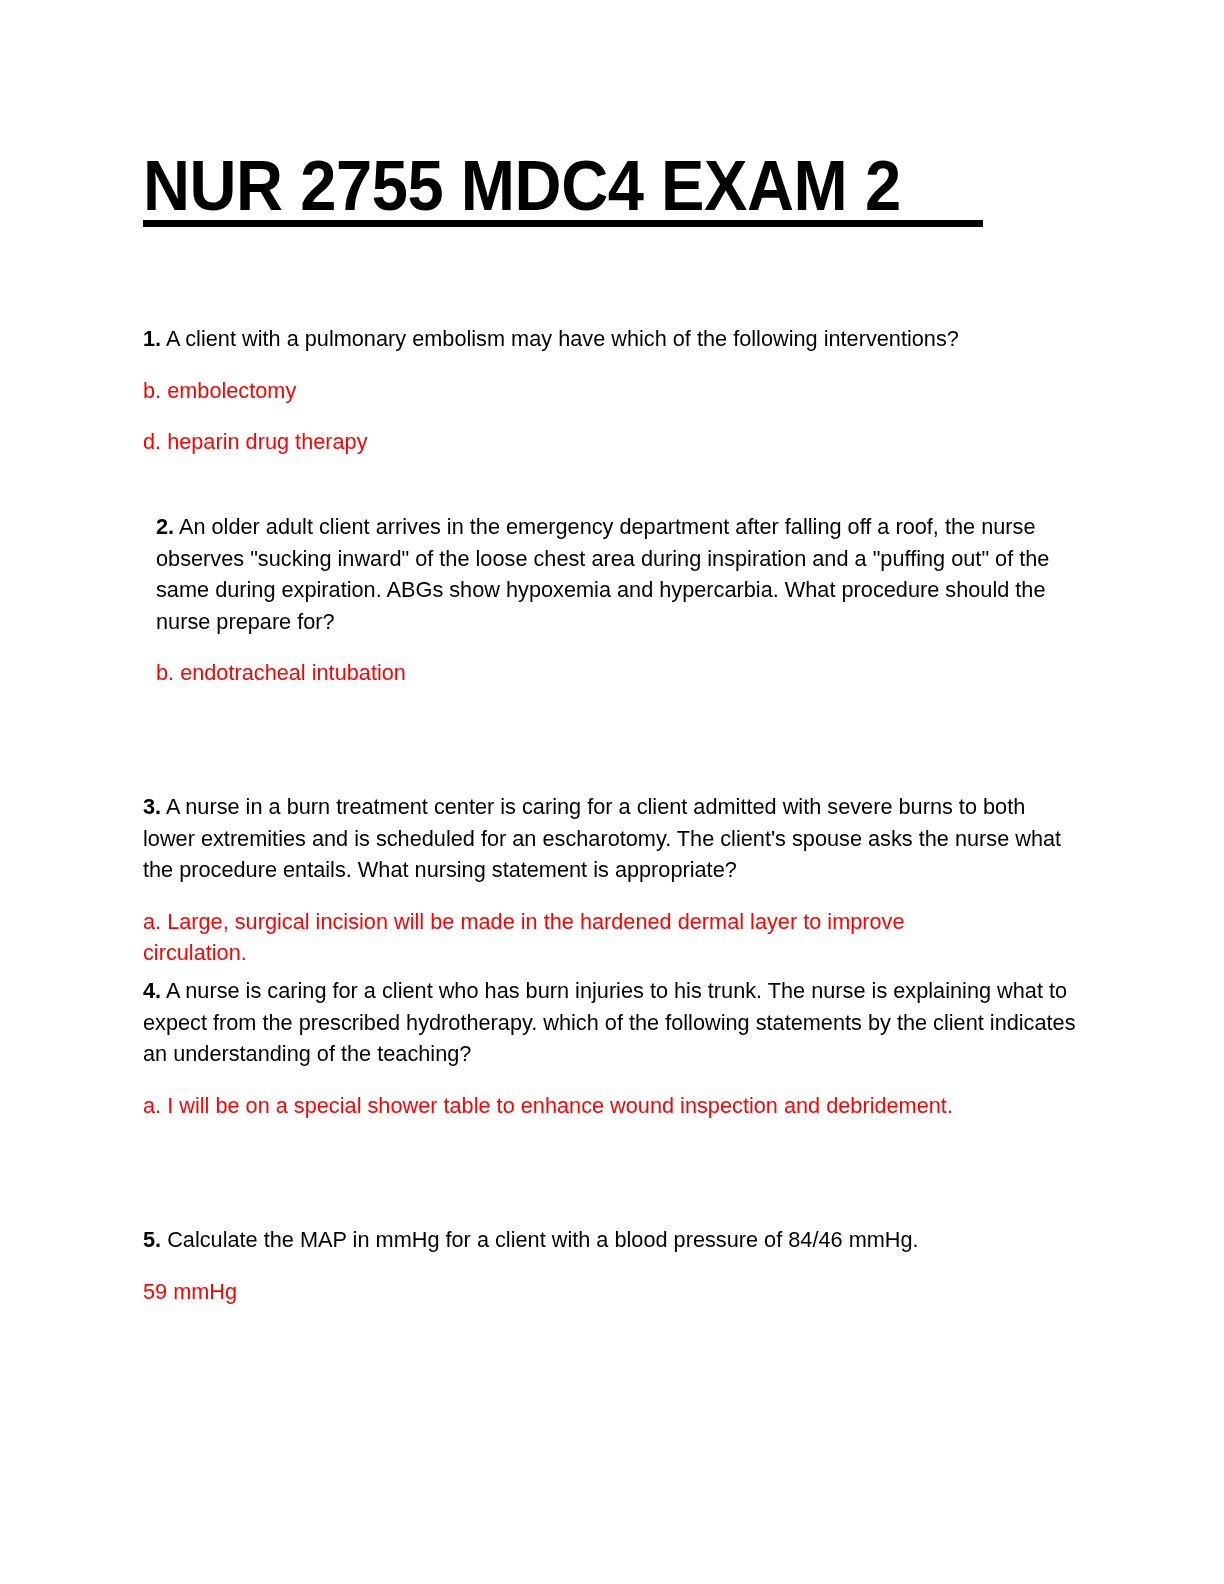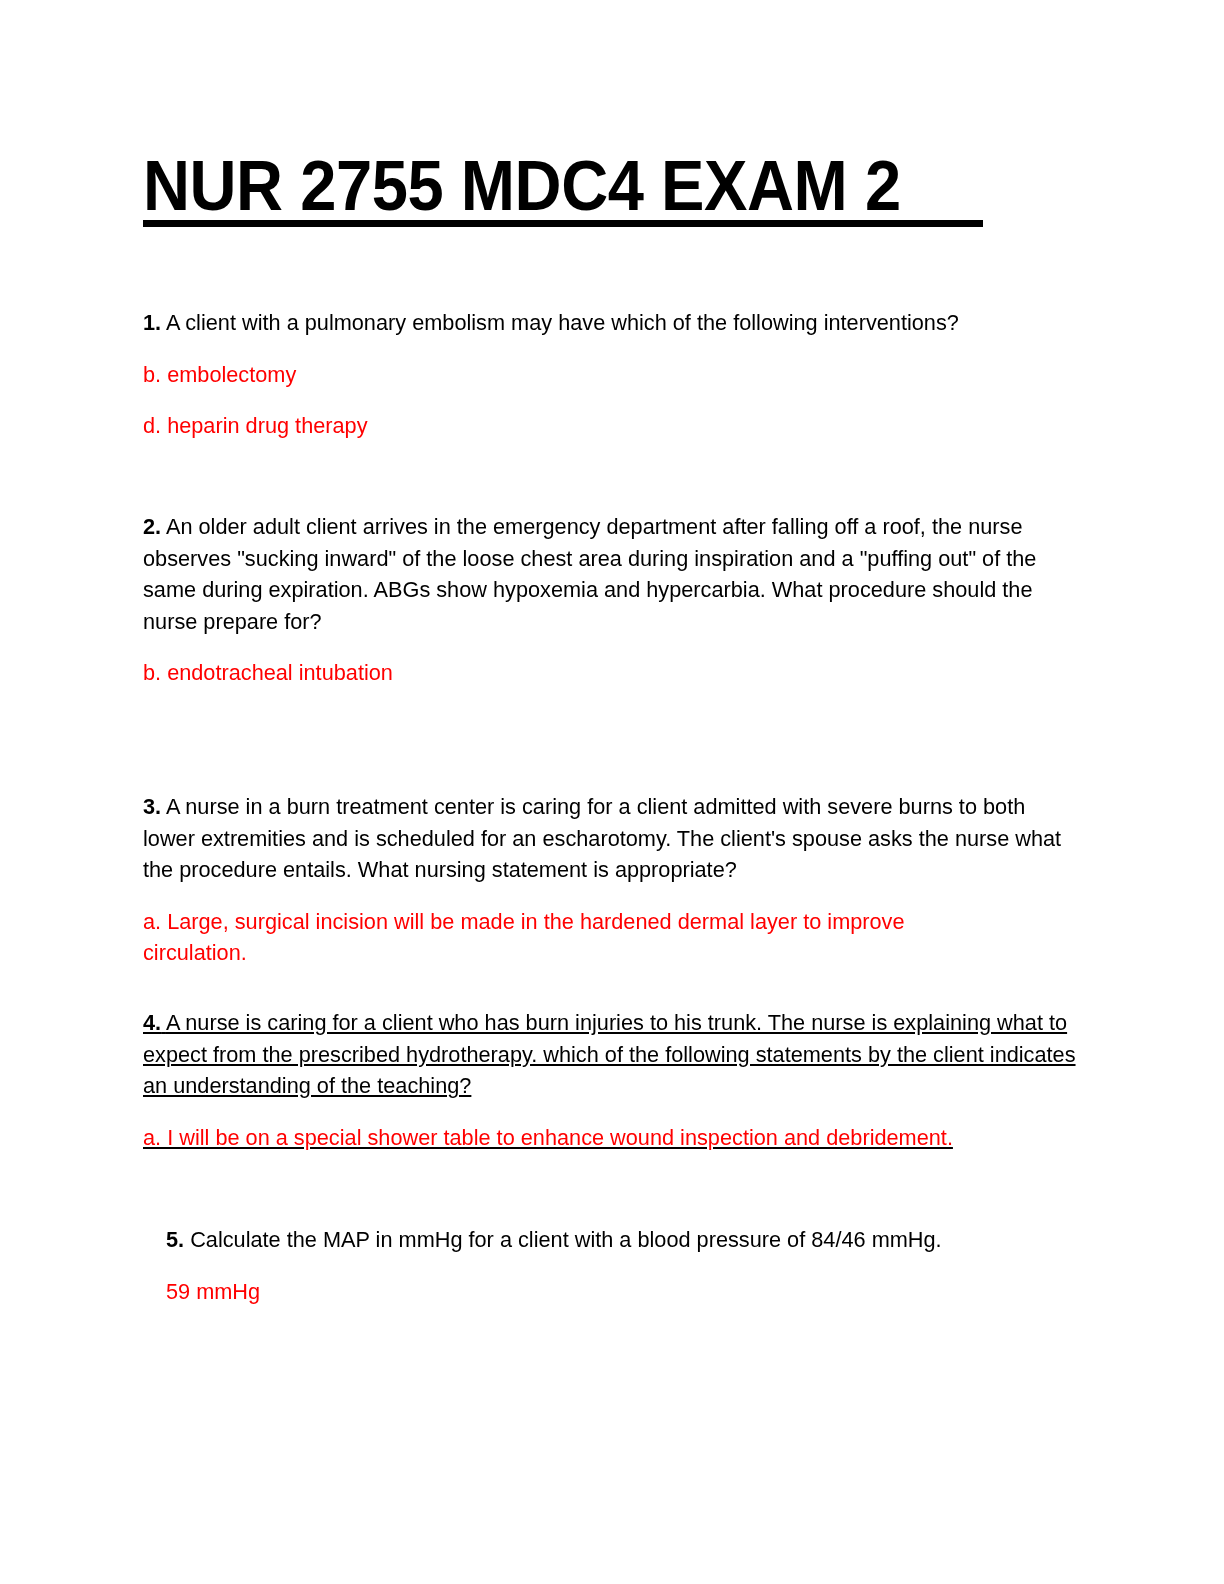--- a/index.html
+++ b/index.html
@@ -63,37 +63,37 @@
       transform-origin: left top;
       width: 970px;
     }
   </style>
 </head>
 <body>
 
 <h1 class="title">NUR 2755 MDC4 EXAM 2</h1>
 <div class="title-underline"></div>
 
-<div class="q-block" style="top:307px;">
+<div class="q-block" style="top:323px;">
   <p class="question"><span class="q-num">1.</span> <span>A client with a pulmonary embolism may have which of the following interventions?</span></p>
   <p class="answer" style="margin-top:20px;">b. embolectomy</p>
   <p class="answer" style="margin-top:20px;">d. heparin drug therapy</p>
 </div>
 
-<div class="q-block" style="top:511px;">
+<div class="q-block" style="top:511px;margin-left:13px;">
   <p class="question"><span class="q-num">2.</span> <span>An older adult client arrives in the emergency department after falling off a roof, the nurse observes "sucking inward" of the loose chest area during inspiration and a "puffing out" of the same during expiration. ABGs show hypoxemia and hypercarbia. What procedure should the nurse prepare for?</span></p>
   <p class="answer" style="margin-top:20px;">b. endotracheal intubation</p>
 </div>
 
 <div class="q-block" style="top:791px;">
   <p class="question"><span class="q-num">3.</span> <span>A nurse in a burn treatment center is caring for a client admitted with severe burns to both lower extremities and is scheduled for an escharotomy. The client's spouse asks the nurse what the procedure entails. What nursing statement is appropriate?</span></p>
   <p class="answer" style="margin-top:20px; width:880px;">a. Large, surgical incision will be made in the hardened dermal layer to improve circulation.</p>
 </div>
 
-<div class="q-block" style="top:1007px;text-decoration:underline;">
+<div class="q-block" style="top:975px;">
   <p class="question"><span class="q-num">4.</span> <span>A nurse is caring for a client who has burn injuries to his trunk. The nurse is explaining what to expect from the prescribed hydrotherapy. which of the following statements by the client indicates an understanding of the teaching?</span></p>
   <p class="answer" style="margin-top:20px;">a. I will be on a special shower table to enhance wound inspection and debridement.</p>
 </div>
 
-<div class="q-block" style="top:1224px;margin-left:23px;">
+<div class="q-block" style="top:1224px;">
   <p class="question"><span class="q-num">5.</span> <span>Calculate the MAP in mmHg for a client with a blood pressure of 84/46 mmHg.</span></p>
   <p class="answer" style="margin-top:20px;">59 mmHg</p>
 </div>
 
 </body></html>

